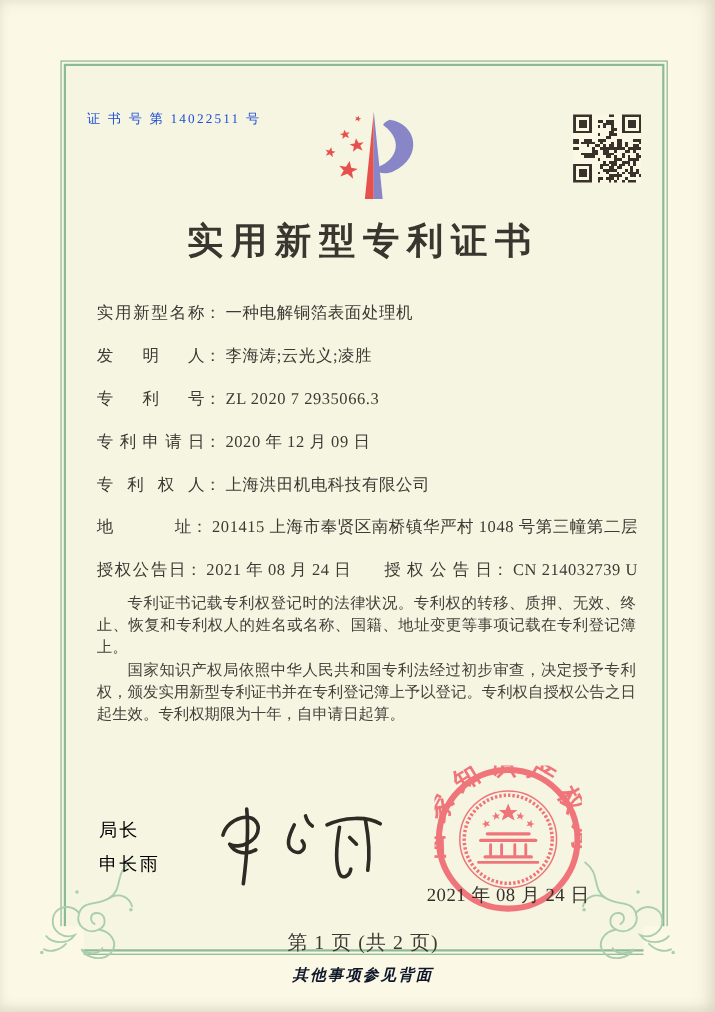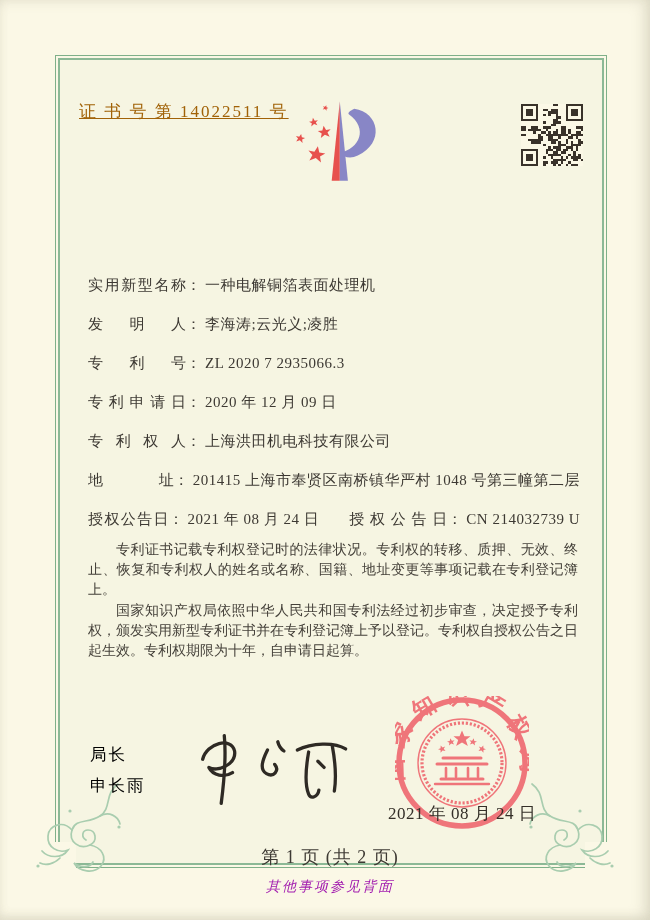--- a/index.html
+++ b/index.html
@@ -7,22 +7,22 @@
   .page{position:relative;width:650px;height:920px;background:#fbf8e6;overflow:hidden;
         box-shadow:inset -6px 0 14px rgba(120,115,90,.18), inset 0 -4px 10px rgba(120,115,90,.10);}
   
   .frame-outer{position:absolute;left:55px;top:55px;width:550px;height:811px;
         border:1px solid #7fb089;}
   .frame-inner{position:absolute;left:2px;top:2px;right:2px;bottom:2px;
         border:2px solid #8cb996;background:rgba(214,232,198,0.12);}
   .corner-mask{position:absolute;width:30px;height:36px;background:#fbf8e6;z-index:2;}
   .corner-orn{position:absolute;z-index:3;}
   
-  .cert-no{position:absolute;left:79px;top:100px;font-size:17px;color:#a16207;
-        letter-spacing:2px;z-index:4;text-decoration:underline;}
+  .cert-no{position:absolute;left:79px;top:100px;font-size:12px;color:#1d4ed8;
+        letter-spacing:2px;z-index:4;}
   .title{position:absolute;left:55px;top:197px;width:550px;text-align:center;
         font-size:33px;font-weight:700;letter-spacing:7px;color:#3a362f;z-index:4;}
   .fields{position:absolute;left:88px;top:274px;width:492px;z-index:4;}
   .frow{display:flex;align-items:baseline;font-size:15px;color:#3d3933;
         line-height:22px;margin-bottom:17px;white-space:nowrap;}
   .flabel{display:inline-block;width:98px;text-align:justify;text-align-last:justify;}
   .colon{display:inline-block;margin-right:4px;}
   .fvalue{letter-spacing:.5px;}
   .pair2{margin-left:30px;display:flex;align-items:baseline;}
   .paras{position:absolute;left:88px;top:540px;width:490px;z-index:4;
@@ -32,21 +32,21 @@
         font-family:"Liberation Sans","DejaVu Sans",sans-serif;
         font-size:16.5px;color:#000000;}
   .officer div{margin-bottom:9px;letter-spacing:2px;}
   .signature-svg{position:absolute;left:178px;top:730px;z-index:4;}
   .seal-svg{position:absolute;left:395px;top:696px;z-index:5;}
   .seal-date{position:absolute;left:462px;top:802px;transform:translateX(-50%);
         white-space:nowrap;font-size:17px;color:#342f28;letter-spacing:.5px;z-index:6;}
   .page-no{position:absolute;left:55px;top:845px;width:550px;text-align:center;
         font-size:18px;color:#3d3933;z-index:4;letter-spacing:1px;}
   .back-note{position:absolute;left:55px;top:878px;width:550px;text-align:center;
-        font-size:14px;font-style:italic;color:#a21caf;letter-spacing:2px;z-index:4;}
+        font-size:14px;font-style:italic;color:#0f172a;letter-spacing:2px;z-index:4;font-weight:bold;}
   .logo-svg{position:absolute;left:284px;top:97px;z-index:4;}
   .qr-svg{position:absolute;left:521px;top:104px;z-index:4;shape-rendering:crispEdges;}
 </style>
 </head>
 <body>
 
 <div class="page">
 
   <div class="frame-outer">
     <div class="frame-inner"></div>
@@ -290,20 +290,21 @@
         <rect x="9" y="24" width="1" height="1"></rect>
         <rect x="13" y="24" width="1" height="1"></rect>
         <rect x="15" y="24" width="1" height="1"></rect>
         <rect x="18" y="24" width="1" height="1"></rect>
         <rect x="20" y="24" width="1" height="1"></rect>
         <rect x="21" y="24" width="1" height="1"></rect>
         <rect x="22" y="24" width="1" height="1"></rect>
       </g>
   </svg>
 
+  <div class="title">实用新型专利证书</div>
 
   <div class="fields">
     <div class="frow">
       <span class="flabel">实用新型名称</span>
         <span class="colon">：</span>
         <span class="fvalue">一种电解铜箔表面处理机</span>
     </div>
     <div class="frow">
       <span class="flabel">发明人</span>
         <span class="colon">：</span>

